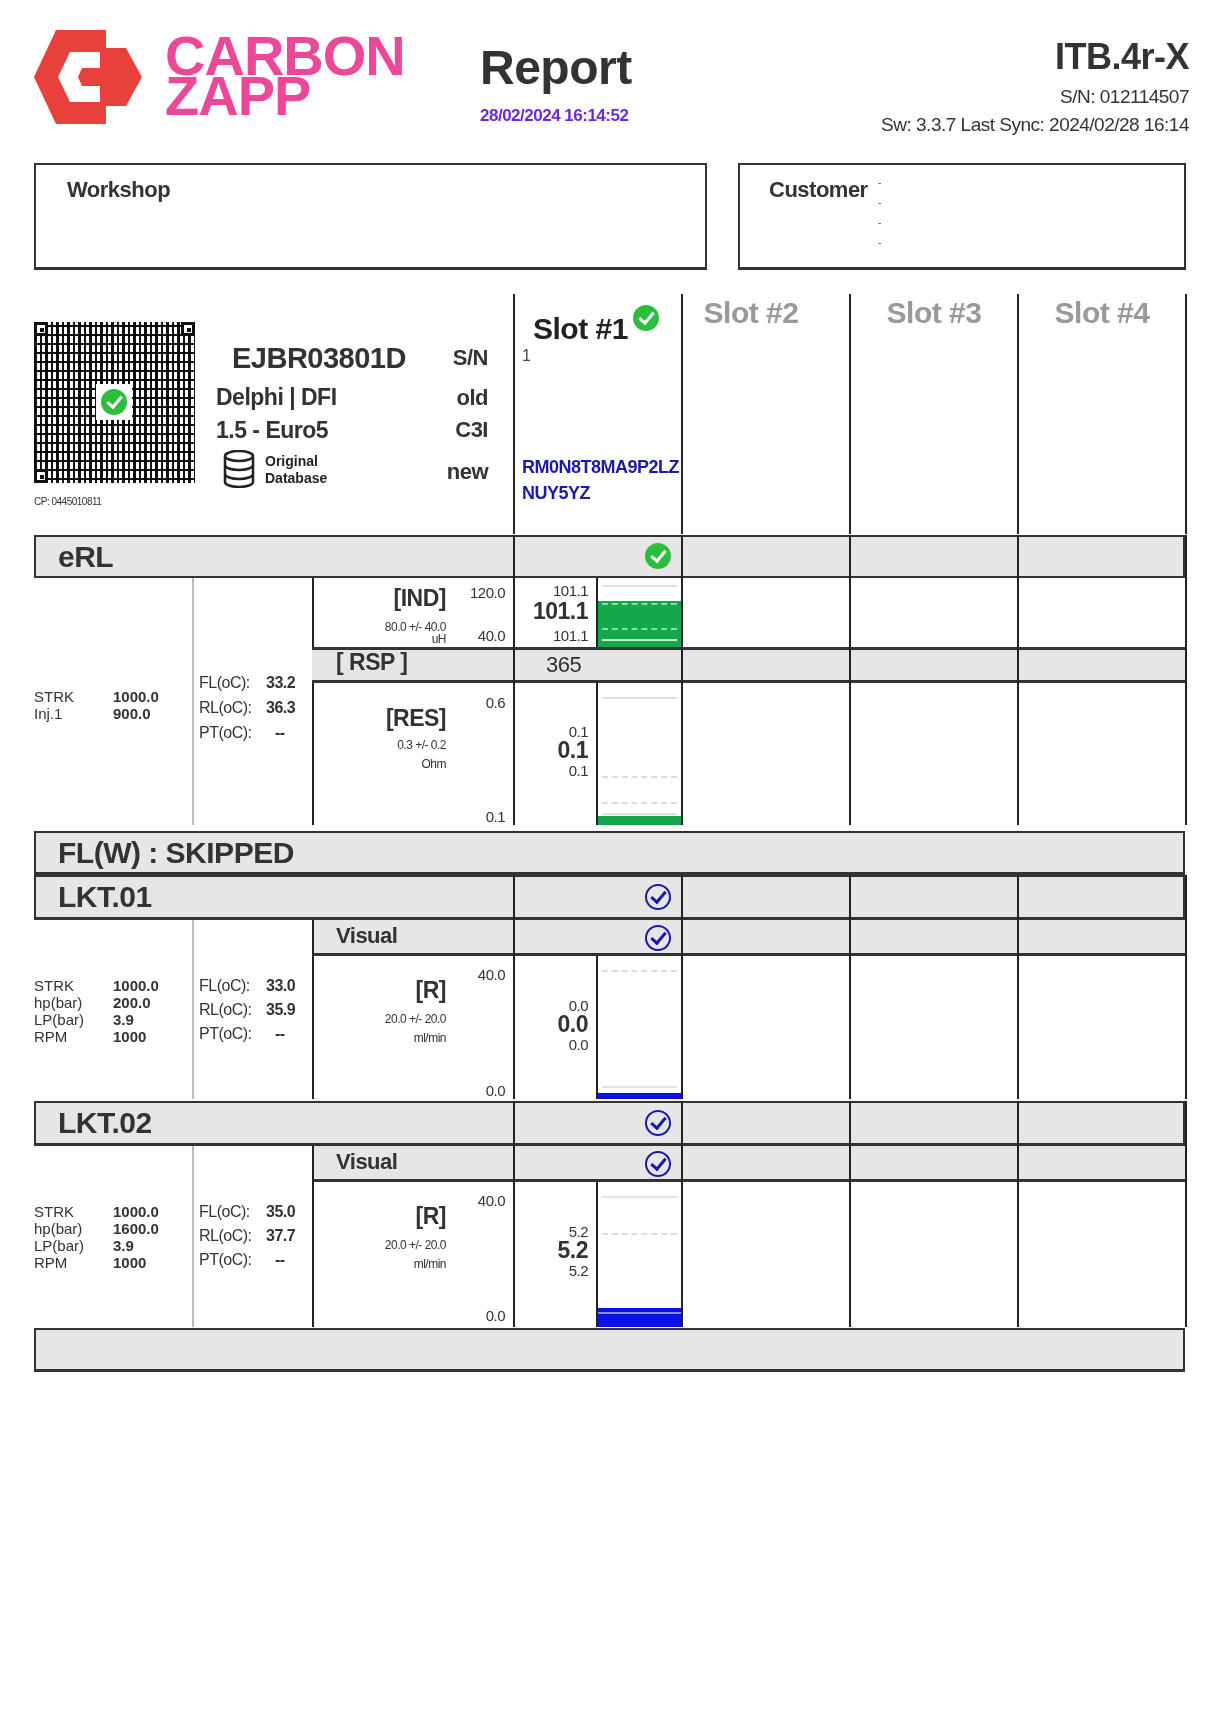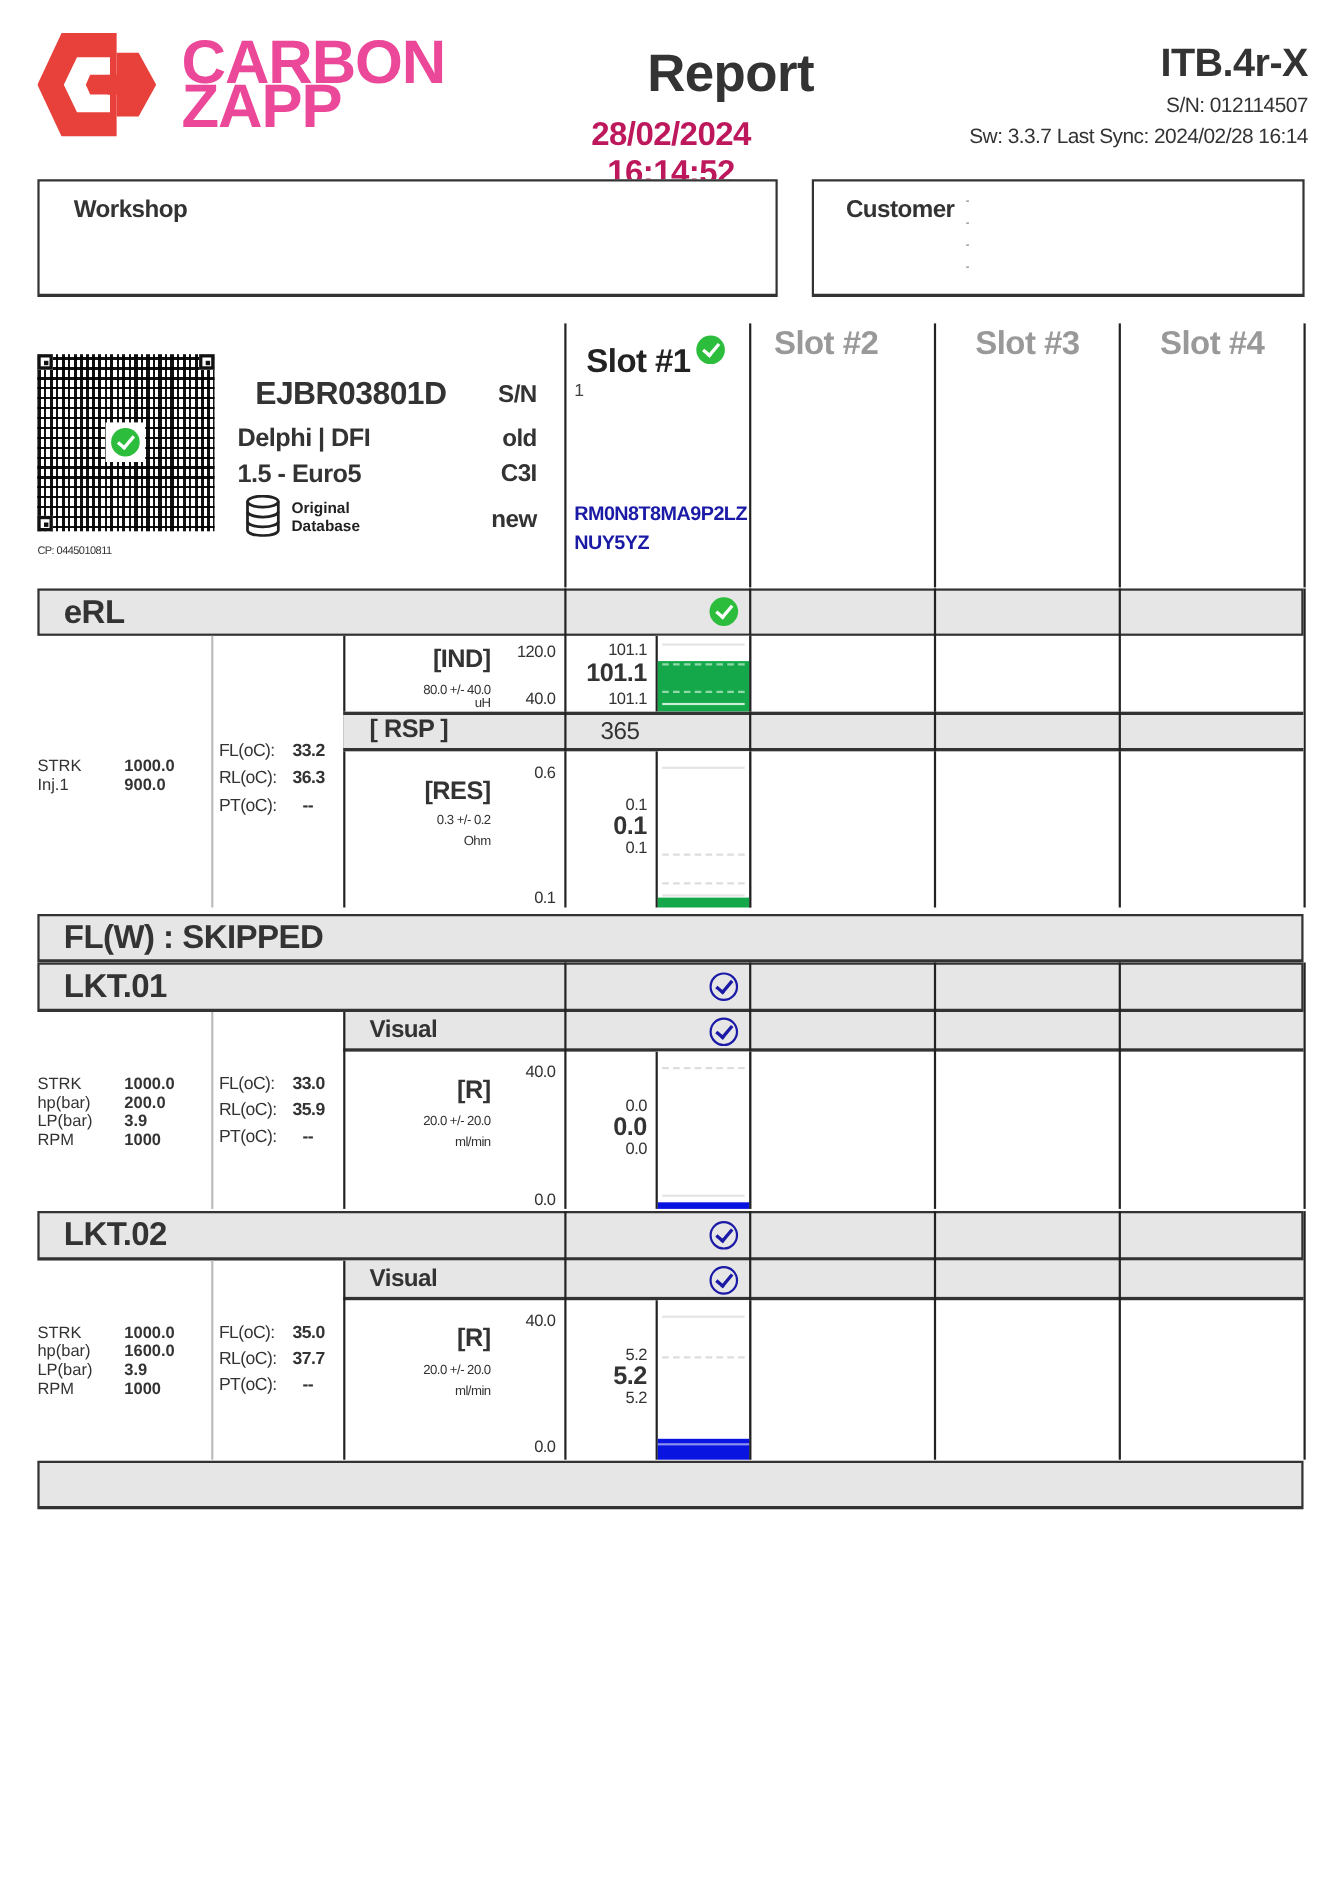--- a/index.html
+++ b/index.html
@@ -29,22 +29,22 @@
     <polygon points="72,18 92,18 108,47 92,76 72,76" fill="#e8403a"></polygon>
     <polygon points="36,22 66,22 66,38 48,38 44,47 48,56 66,56 66,72 36,72 24,47" fill="#fff"></polygon>
     <rect x="64" y="38" width="10" height="18" fill="#e8403a"></rect>
   </svg>
 </div>
 <div class="abs bold" style="left:165px;top:36px;font-size:56px;line-height:40px;color:#ec4899;letter-spacing:-1px;">
   <div>CARBON</div>
   <div>ZAPP</div>
 </div>
 
-<div class="abs bold cond" style="left:480px;top:40px;width:260px;text-align:right;font-size:48px;color:#333;">Report</div>
-<div class="abs bold cond" style="left:480px;top:106px;width:260px;text-align:center;font-size:30px;color:#be185d;">28/02/2024 16:14:52</div>
+<div class="abs bold cond" style="left:480px;top:40px;width:260px;text-align:left;font-size:48px;color:#333;">Report</div>
+<div class="abs bold cond" style="left:480px;top:106px;width:260px;text-align:left;font-size:17px;color:#6d28d9;">28/02/2024 16:14:52</div>
 
 <div class="abs bold cond right" style="right:25px;top:36px;font-size:36px;color:#333;">ITB.4r-X</div>
 <div class="abs cond right" style="right:25px;top:86px;font-size:19px;color:#333;">S/N: 012114507</div>
 <div class="abs cond right" style="right:25px;top:114px;font-size:19px;color:#333;">Sw: 3.3.7 Last Sync: 2024/02/28 16:14</div>
 
 <div class="box" style="left:34px;top:163px;width:673px;height:107px;">
   <div class="abs bold cond" style="left:31px;top:12px;font-size:22px;">Workshop</div>
 </div>
 <div class="box" style="left:738px;top:163px;width:448px;height:107px;">
   <div class="abs bold cond" style="left:29px;top:12px;font-size:22px;">Customer</div>

